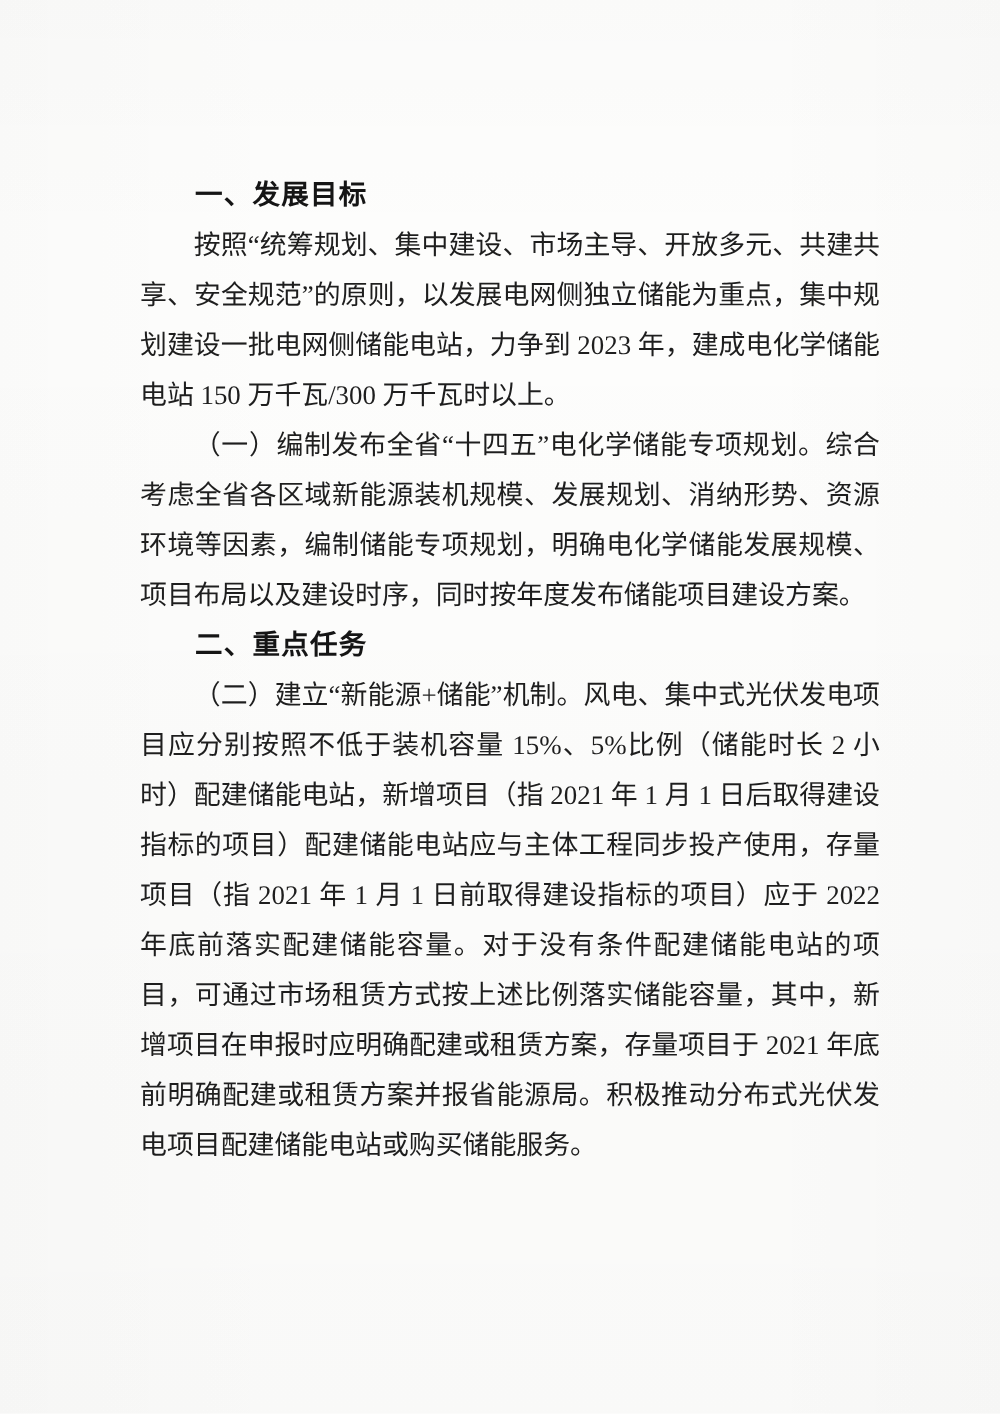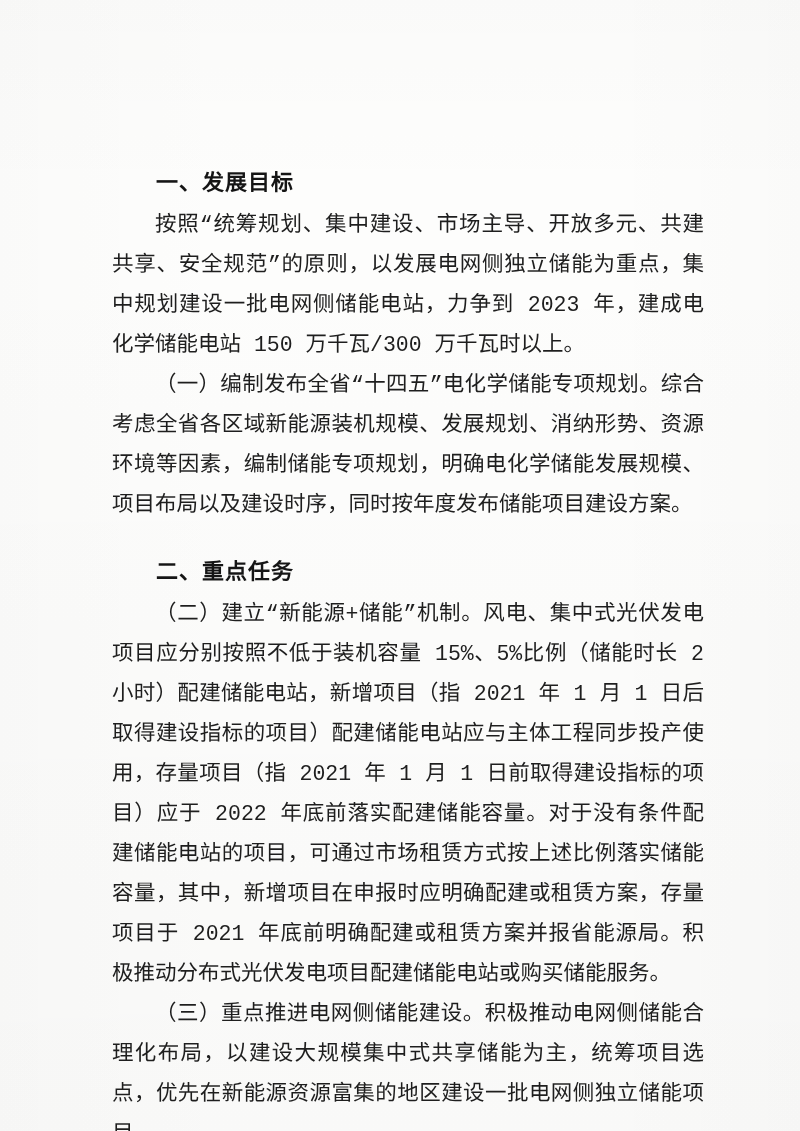--- a/index.html
+++ b/index.html
@@ -32,38 +32,35 @@
     font-size: 21.5px;
     line-height: 40px;
     text-align: justify;
     filter: blur(0.2px);
   }
   .para {
     margin: 0;
     text-indent: 2em;
   }
   .para.heading {
-    font-family: Liberation Mono, monospace;
+    font-family: Liberation Serif, serif;
     font-weight: 700;
     font-size: 22px;
     letter-spacing: 1px;
     text-align: left;
     color: #151515;
-    margin-top: 29px;
   }
   .para.body {
     font-weight: 400;
-    font-family: Liberation Mono, monospace;
   }
 </style>
 </head>
 <body>
 
 <div class="scan-noise"></div>
 
 <main class="doc-body">
     <p class="para heading">一、发展目标</p>
     <p class="para body">按照“统筹规划、集中建设、市场主导、开放多元、共建共享、安全规范”的原则，以发展电网侧独立储能为重点，集中规划建设一批电网侧储能电站，力争到 2023 年，建成电化学储能电站 150 万千瓦/300 万千瓦时以上。</p>
     <p class="para body">（一）编制发布全省“十四五”电化学储能专项规划。综合考虑全省各区域新能源装机规模、发展规划、消纳形势、资源环境等因素，编制储能专项规划，明确电化学储能发展规模、项目布局以及建设时序，同时按年度发布储能项目建设方案。</p>
     <p class="para heading">二、重点任务</p>
     <p class="para body">（二）建立“新能源+储能”机制。风电、集中式光伏发电项目应分别按照不低于装机容量 15%、5%比例（储能时长 2 小时）配建储能电站，新增项目（指 2021 年 1 月 1 日后取得建设指标的项目）配建储能电站应与主体工程同步投产使用，存量项目（指 2021 年 1 月 1 日前取得建设指标的项目）应于 2022 年底前落实配建储能容量。对于没有条件配建储能电站的项目，可通过市场租赁方式按上述比例落实储能容量，其中，新增项目在申报时应明确配建或租赁方案，存量项目于 2021 年底前明确配建或租赁方案并报省能源局。积极推动分布式光伏发电项目配建储能电站或购买储能服务。</p>
-    <p class="para body">（三）重点推进电网侧储能建设。积极推动电网侧储能合理化布局，以建设大规模集中式共享储能为主，统筹项目选点，优先在新能源资源富集的地区建设一批电网侧独立储能项目，</p>
   </main>
 
 </body></html>

